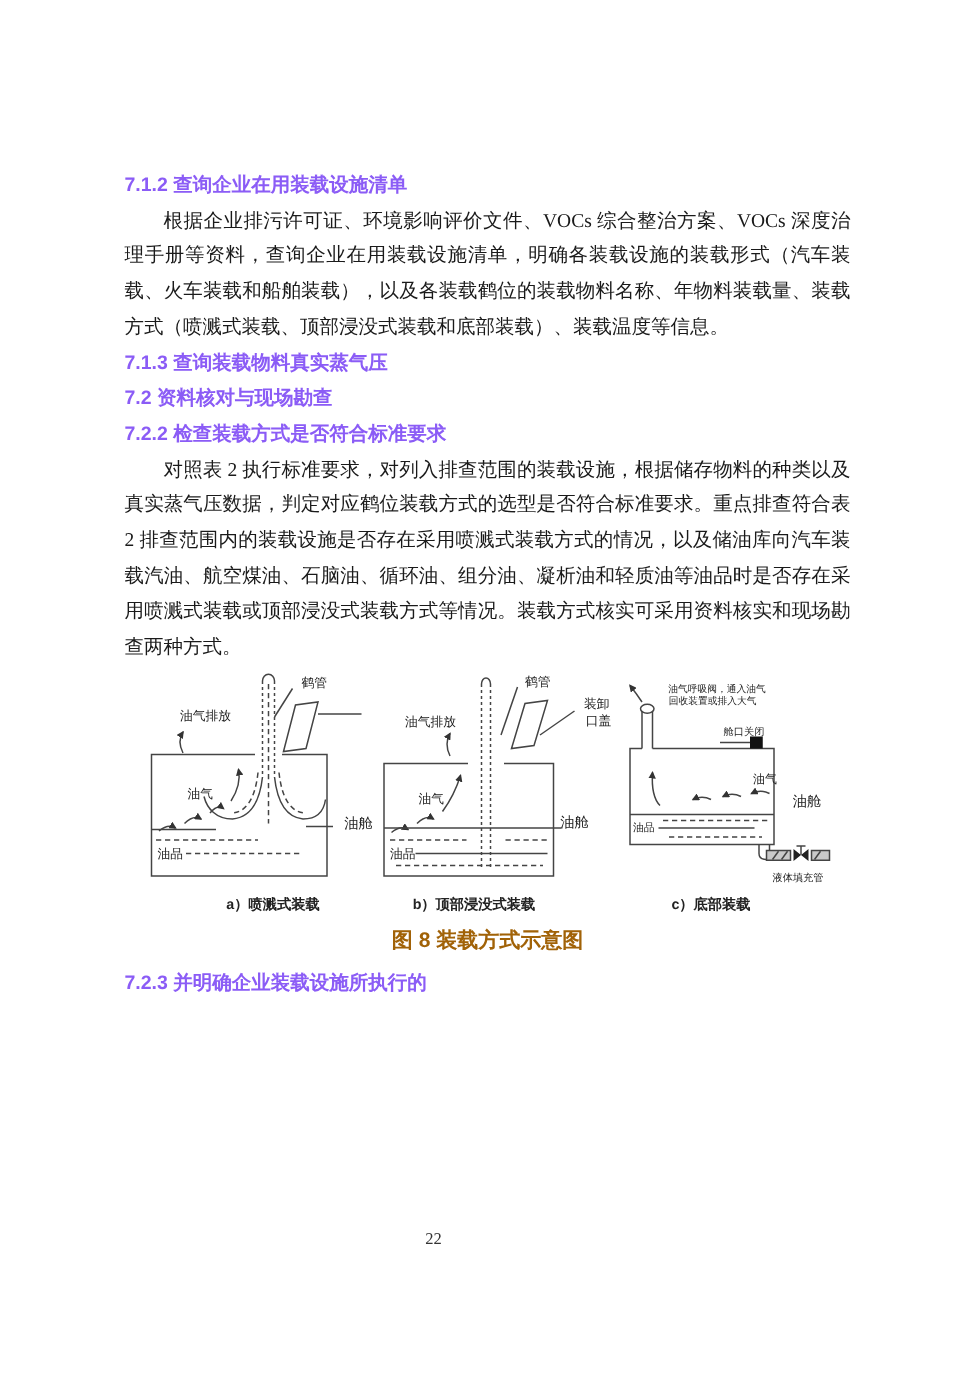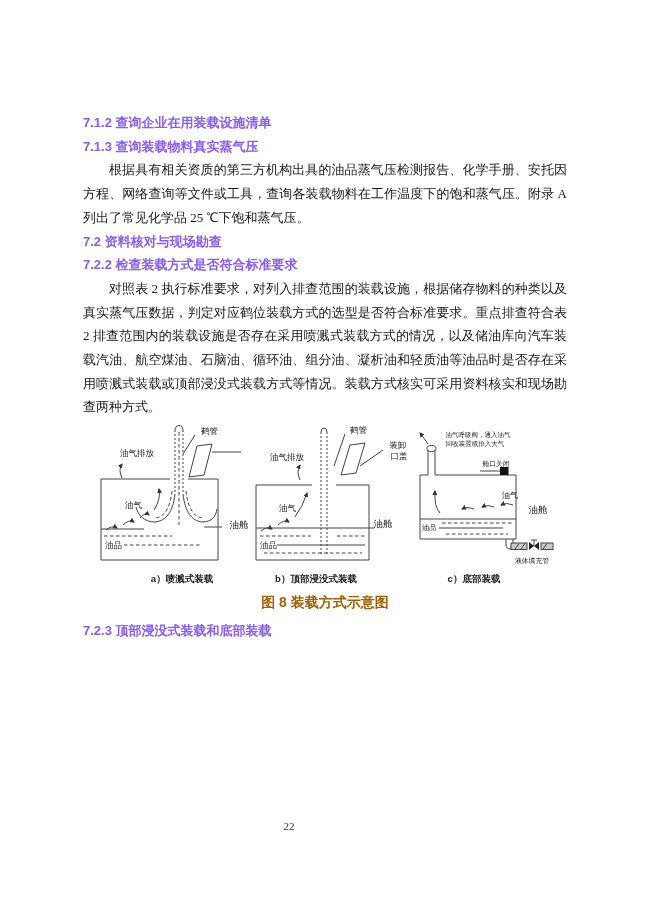--- a/index.html
+++ b/index.html
@@ -36,23 +36,23 @@
   .lnd2{stroke:#444;stroke-width:1;fill:none;stroke-dasharray:2,2;}
   .lid{fill:#ffffff;stroke:#444;stroke-width:1;}
 </style>
 </head>
 <body>
 
 <div class="page">
   <div class="content">
 
     <p class="hd">7.1.2 查询企业在用装载设施清单</p>
+    <p class="para">根据企业排污许可证、环境影响评价文件、VOCs 综合整治方案、VOCs 深度治理手册等资料，查询企业在用装载设施清单，明确各装载设施的装载形式（汽车装载、火车装载和船舶装载），以及各装载鹤位的装载物料名称、年物料装载量、装载方式（喷溅式装载、顶部浸没式装载和底部装载）、装载温度等信息。</p>
 
     <p class="hd">7.1.3 查询装载物料真实蒸气压</p>
-    <p class="para">根据具有相关资质的第三方机构出具的油品蒸气压检测报告、化学手册、安托因方程、网络查询等文件或工具，查询各装载物料在工作温度下的饱和蒸气压。附录 A 列出了常见化学品 25 ℃下饱和蒸气压。</p>
 
     <p class="hd">7.2 资料核对与现场勘查</p>
 
 
     <p class="hd">7.2.2 检查装载方式是否符合标准要求</p>
     <p class="para">对照表 2 执行标准要求，对列入排查范围的装载设施，根据储存物料的种类以及真实蒸气压数据，判定对应鹤位装载方式的选型是否符合标准要求。重点排查符合表 2 排查范围内的装载设施是否存在采用喷溅式装载方式的情况，以及储油库向汽车装载汽油、航空煤油、石脑油、循环油、组分油、凝析油和轻质油等油品时是否存在采用喷溅式装载或顶部浸没式装载方式等情况。装载方式核实可采用资料核实和现场勘查两种方式。</p>
 
     <div class="fig">
       <svg width="482" height="172" viewBox="0 0 482 172">
         <defs>
@@ -170,17 +170,17 @@
           <text x="454" y="94" font-size="9.5" text-anchor="middle">油舱</text>
           <text x="338" y="111" font-size="7.2" text-anchor="start">油品</text>
           <text x="448" y="144" font-size="6.8" text-anchor="middle">液体填充管</text>
           <text x="390" y="163" font-size="9.5" font-weight="bold" text-anchor="middle">c）底部装载</text>
         </g>
       </svg>
     </div>
 
     <p class="figcap">图 8  装载方式示意图</p>
 
-    <p class="hd">7.2.3 顶部浸没式装载和底部装载</p>
+    <p class="hd">7.2.3 并明确企业装载设施所执行的</p>
   </div>
 
   <div class="pagenum">22</div>
 </div>
 
 </body></html>

